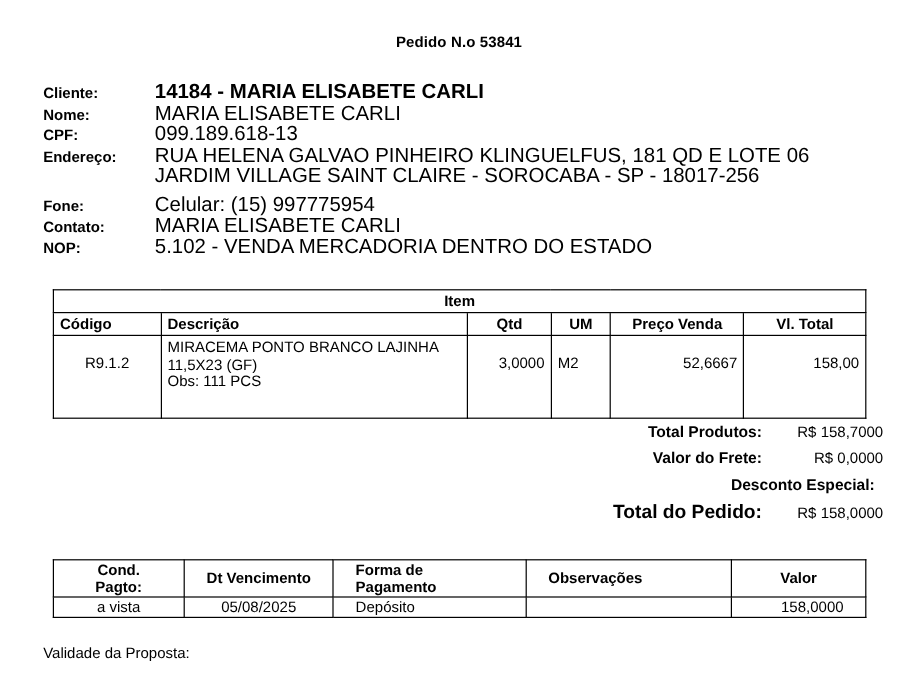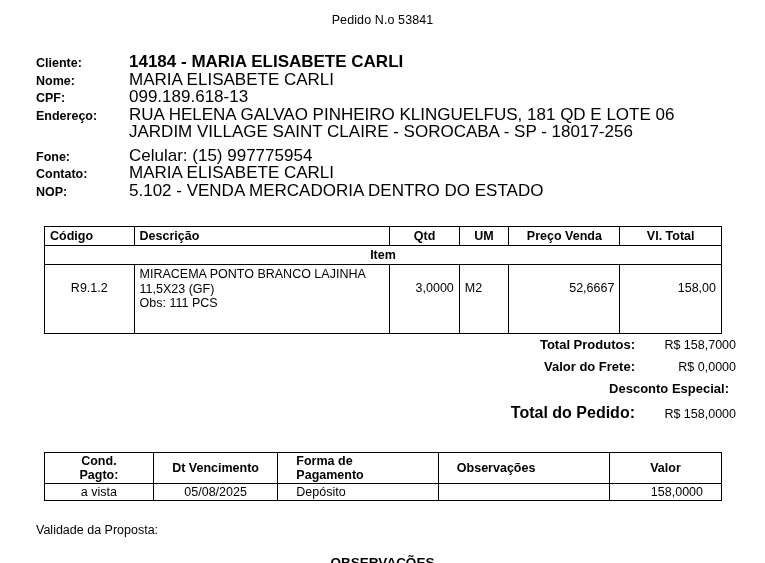--- a/index.html
+++ b/index.html
@@ -17,23 +17,23 @@
     overflow: hidden;
   }
   .page {
     position: relative;
     width: 765px;
     height: 563px;
     box-sizing: border-box;
   }
   .doc-title {
     text-align: center;
-    font-weight: normal;
-    font-size: 12.5px;
-    margin-top: 13px;
+    font-weight: bold;
+    font-size: 12.5px;
+    margin-top: 28px;
     letter-spacing: 0.1px;
   }
 
   
   .customer {
     margin-top: 27px;
     margin-left: 36px;
     width: 700px;
   }
   .cust-row {
@@ -191,29 +191,29 @@
     </div>
     <div class="cust-row">
       <span class="cust-label">NOP:</span>
       <span class="cust-value">5.102 - VENDA MERCADORIA DENTRO DO ESTADO</span>
     </div>
   </div>
 
   <table class="items-table">
     <tbody>
         <tr>
+      <th class="item-head" colspan="6">Item</th>
+    </tr>
+    <tr>
       <th class="col-head" style="width:85px">Código</th>
       <th class="col-head" style="width:277px">Descrição</th>
       <th class="col-head ctr" style="width:62px">Qtd</th>
       <th class="col-head ctr" style="width:42px">UM</th>
       <th class="col-head ctr" style="width:110px">Preço Venda</th>
       <th class="col-head ctr" style="width:100px">Vl. Total</th>
-    </tr>
-    <tr>
-      <th class="item-head" colspan="6">Item</th>
     </tr>
     <tr class="row-body">
       <td class="ctr" style="padding-top:16px">R9.1.2</td>
       <td>
         <div class="cell-lines">
           <div>MIRACEMA PONTO BRANCO LAJINHA</div>
           <div>11,5X23 (GF)</div>
           <div>Obs: 111 PCS</div>
         </div>
       </td>

